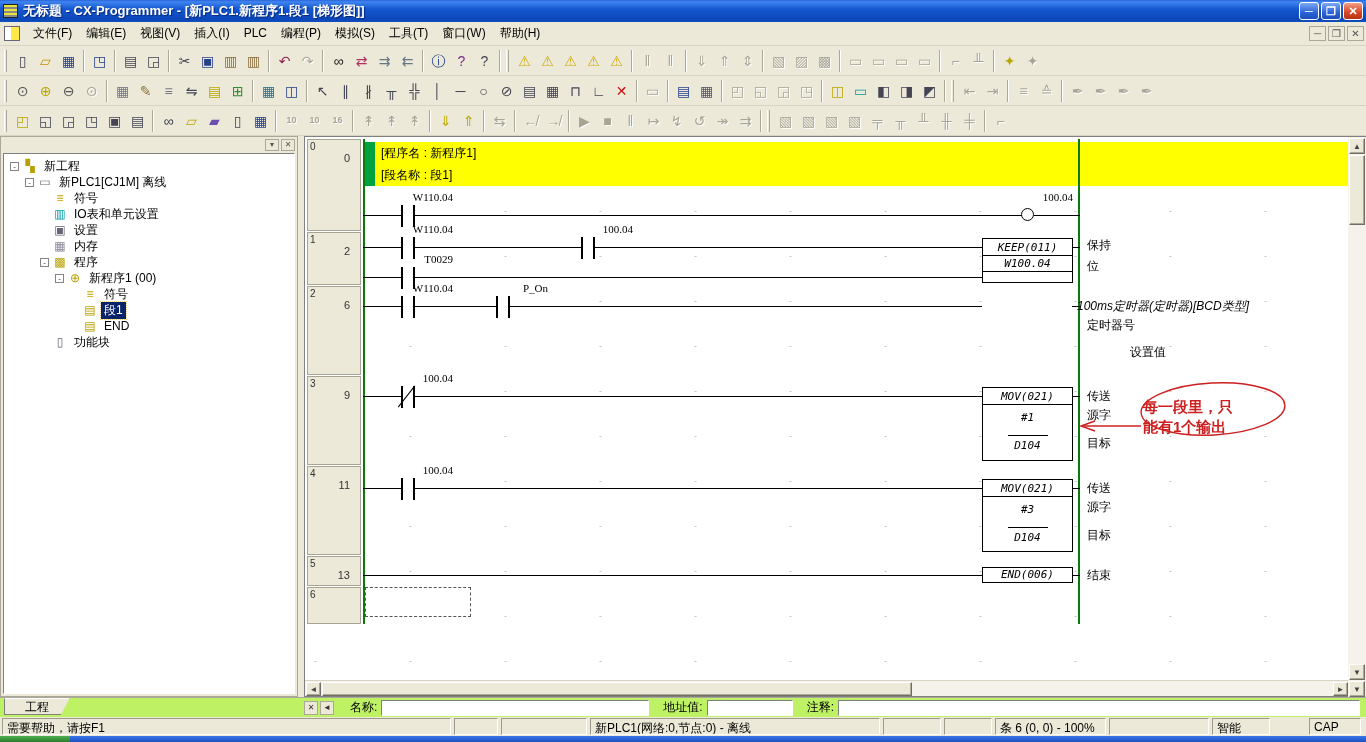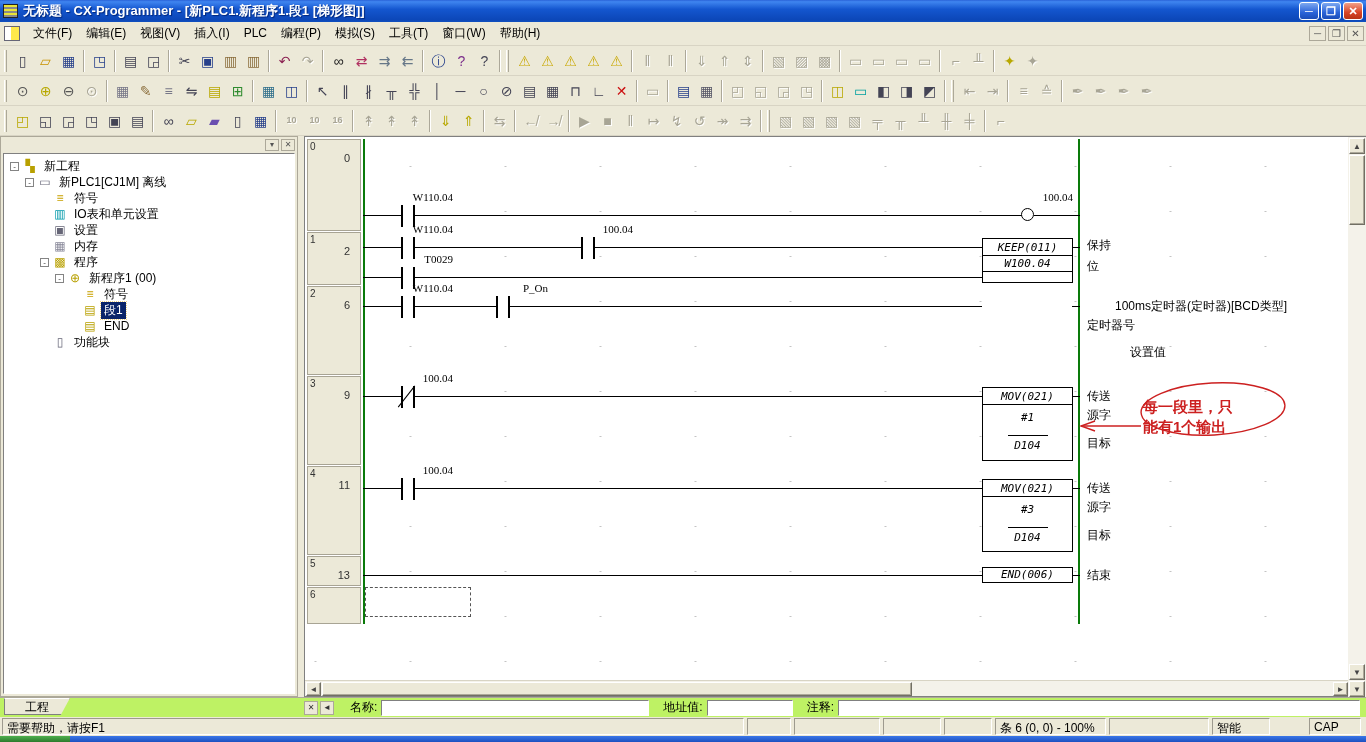--- a/index.html
+++ b/index.html
@@ -635,20 +635,25 @@
             <span class="tico" style="color: rgb(102, 102, 119);">▯</span>
             <span class="tlabel">功能块</span>
           </div>
         </div>
     </div>
 
     <div id="splitter"></div>
 
     <div id="ladder-wrap">
       <div id="ladder-canvas">
+          <div id="banner" style="left: 60px; top: 5px; width: 984px; height: 44px; background: rgb(255, 255, 0);">
+            <div id="banner-bar" style="left: 0px; top: 0px; width: 10px; height: 44px; background: rgb(0, 162, 63);"></div>
+            <div class="bline">[程序名 :  新程序1]</div>
+            <div class="bline">[段名称 :  段1]</div>
+          </div>
           <div class="mcell" style="top: 2px; height: 92px;">
             <span class="rnum">0</span>
             <span class="rstep">0</span>
           </div>
           <div class="mcell" style="top: 95px; height: 53px;">
             <span class="rnum">1</span>
             <span class="rstep">2</span>
           </div>
           <div class="mcell" style="top: 149px; height: 89px;">
             <span class="rnum">2</span>
@@ -717,21 +722,21 @@
             <div class="ibox-title" style="height: 17px; line-height: 17px; border-bottom: 1px solid rgb(0, 0, 0);">MOV(021)</div>
             <div class="ibox-row" style="top: 22px;">#3</div>
             <div class="ibox-row" style="top: 50px;">D104</div>
             <div class="ibox-over" style="top: 47px;"></div>
           </div>
           <div class="ibox" style="left: 677px; top: 430px; width: 91px; height: 16px;">
             <div class="ibox-title" style="height: 14px; line-height: 13px;">END(006)</div>
           </div>
           <div class="cmt" style="left: 782px; top: 100px;">保持</div>
           <div class="cmt" style="left: 782px; top: 121px;">位</div>
-          <div class="cmt" style="left: 810px; top: 161px;">100ms定时器(定时器)[BCD类型]</div>
+          <div class="cmt" style="left: 772px; top: 161px; font-style: italic;">100ms定时器(定时器)[BCD类型]</div>
           <div class="cmt" style="left: 782px; top: 180px;">定时器号</div>
           <div class="cmt" style="left: 825px; top: 207px;">设置值</div>
           <div class="cmt" style="left: 782px; top: 251px;">传送</div>
           <div class="cmt" style="left: 782px; top: 270px;">源字</div>
           <div class="cmt" style="left: 782px; top: 298px;">目标</div>
           <div class="cmt" style="left: 782px; top: 343px;">传送</div>
           <div class="cmt" style="left: 782px; top: 362px;">源字</div>
           <div class="cmt" style="left: 782px; top: 390px;">目标</div>
           <div class="cmt" style="left: 782px; top: 430px;">结束</div>
           <div id="cursor-box" style="left: 60px; top: 450px; width: 106px; height: 30px;"></div>
@@ -771,20 +776,21 @@
     <span class="flabel">地址值:</span>
     <div class="finput" style="width:86px;"><span></span></div>
     <span class="flabel">注释:</span>
     <div class="finput" style="flex:1;margin-right:6px;"><span></span></div>
   </div>
 
   <div id="statusbar">
       <div class="scell" style="flex: 1 1 0%;">需要帮助，请按F1</div>
       <div class="scell" style="width: 44px;"></div>
       <div class="scell" style="width: 86px;"></div>
+      <div class="scell" style="width: 290px;">新PLC1(网络:0,节点:0) - 离线</div>
       <div class="scell" style="width: 58px;"></div>
       <div class="scell" style="width: 48px;"></div>
       <div class="scell" style="width: 111px;">条 6 (0, 0) - 100%</div>
       <div class="scell" style="width: 100px;"></div>
       <div class="scell" style="width: 58px;">智能</div>
       <div class="scell" style="width: 52px; margin-left: 36px;">CAP</div>
     </div>
 
   <div id="taskbar">
     <div id="start-frag"></div>

